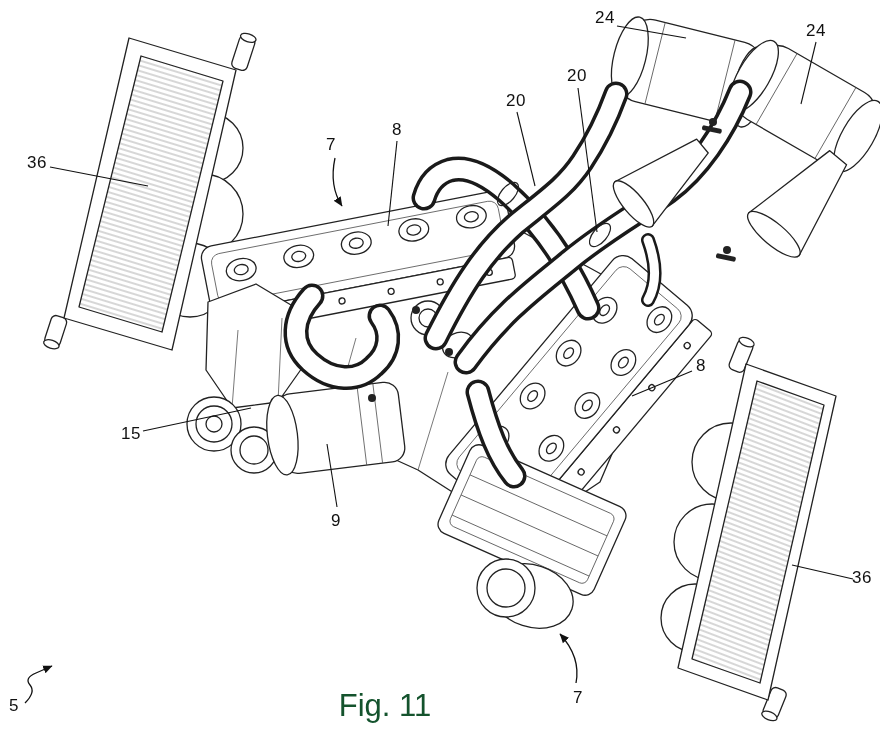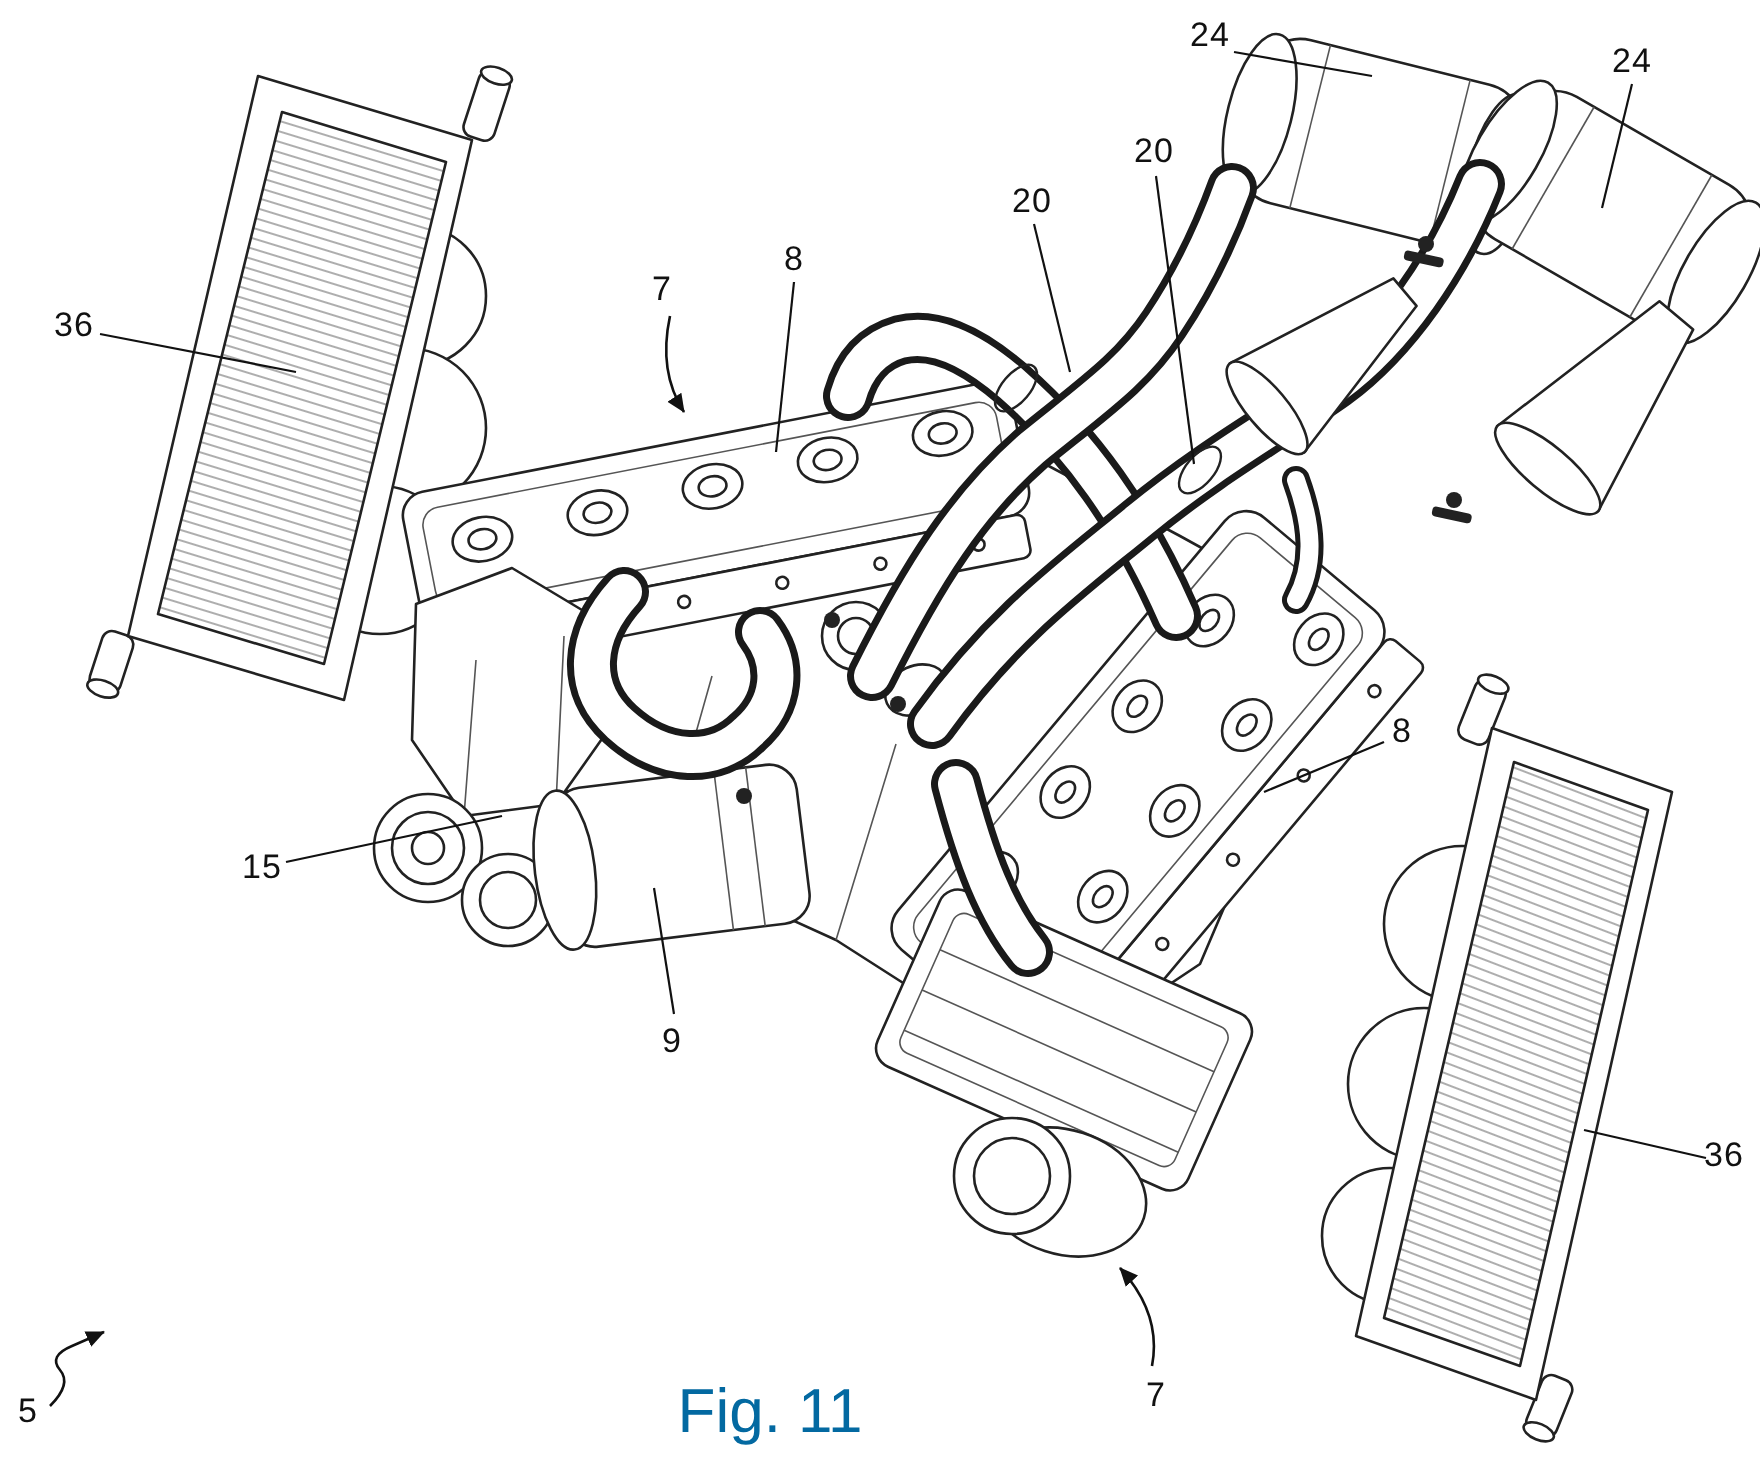--- a/index.html
+++ b/index.html
@@ -21,21 +21,21 @@
     letter-spacing: 0.5px;
     color: #111111;
     white-space: nowrap;
     user-select: none;
   }
   .caption {
     position: absolute;
     transform: translate(-50%, -50%);
     font-size: 31px;
     font-weight: 400;
-    color: #0369a1;
+    color: #14532d;
     white-space: nowrap;
   }
 </style>
 </head>
 <body>
 
 <div id="stage">
 
   <svg id="drawing" viewBox="0 0 880 732" width="880" height="732" xmlns="http://www.w3.org/2000/svg">
     <defs>

